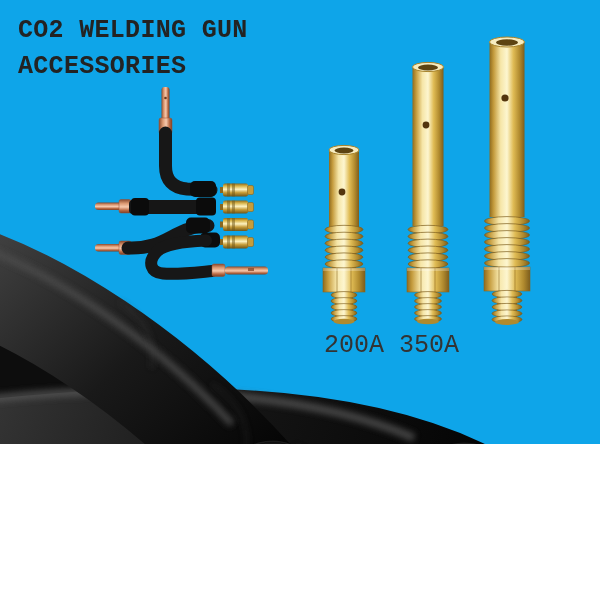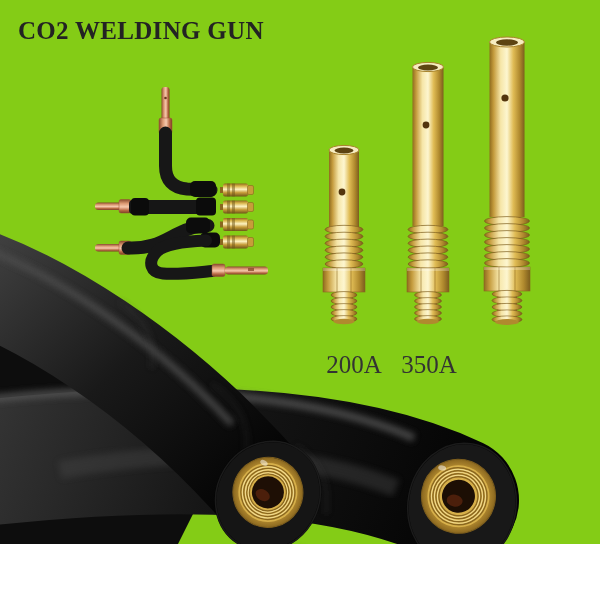--- a/index.html
+++ b/index.html
@@ -1,27 +1,27 @@
 <!DOCTYPE html>
 <html><head>
 <meta charset="utf-8">
 <style>
   html,body{margin:0;padding:0;background:#fff;}
   .canvas{
-    position:relative;width:600px;height:544px;background:#84cc16;
-    overflow:hidden;font-family:Liberation Serif, serif;
+    position:relative;width:600px;height:444px;background:#0ea5e9;
+    overflow:hidden;font-family:Liberation Mono, monospace;
   }
   .scene{position:absolute;left:0;top:0;width:600px;height:600px;}
   .title{
     position:absolute;left:18px;top:13px;
     font-size:25px;font-weight:700;color:#232323;
     letter-spacing:.3px;line-height:36px;white-space:nowrap;
   }
   .amp-label{
-    position:absolute;top:351px;width:84px;text-align:center;
+    position:absolute;top:331px;width:84px;text-align:center;
     font-size:25px;font-weight:400;color:#333333;
   }
   .amp-200{left:312px;}
   .amp-350{left:387px;}
   .amp-500{left:471px;}
 </style>
 </head>
 <body>
 
 <div class="canvas">
@@ -269,18 +269,19 @@
         <ellipse cx="507" cy="307" rx="15" ry="3.6" fill="url(#brassV)" stroke="#7c5d1d" stroke-width=".6"></ellipse>
         <ellipse cx="507" cy="313.5" rx="15" ry="3.6" fill="url(#brassV)" stroke="#7c5d1d" stroke-width=".6"></ellipse>
         <ellipse cx="507" cy="319.5" rx="15" ry="3.6" fill="url(#brassV)" stroke="#7c5d1d" stroke-width=".6"></ellipse>
         <ellipse cx="507" cy="322" rx="12" ry="3" fill="#b08a2e"></ellipse>
       </g>
     </g>
   </svg>
 
   <div class="title">
     <div>CO2 WELDING GUN</div>
+    <div>ACCESSORIES</div>
   </div>
 
   <div class="amp-label amp-200">200A</div>
   <div class="amp-label amp-350">350A</div>
 
 </div>
 
 </body></html>

